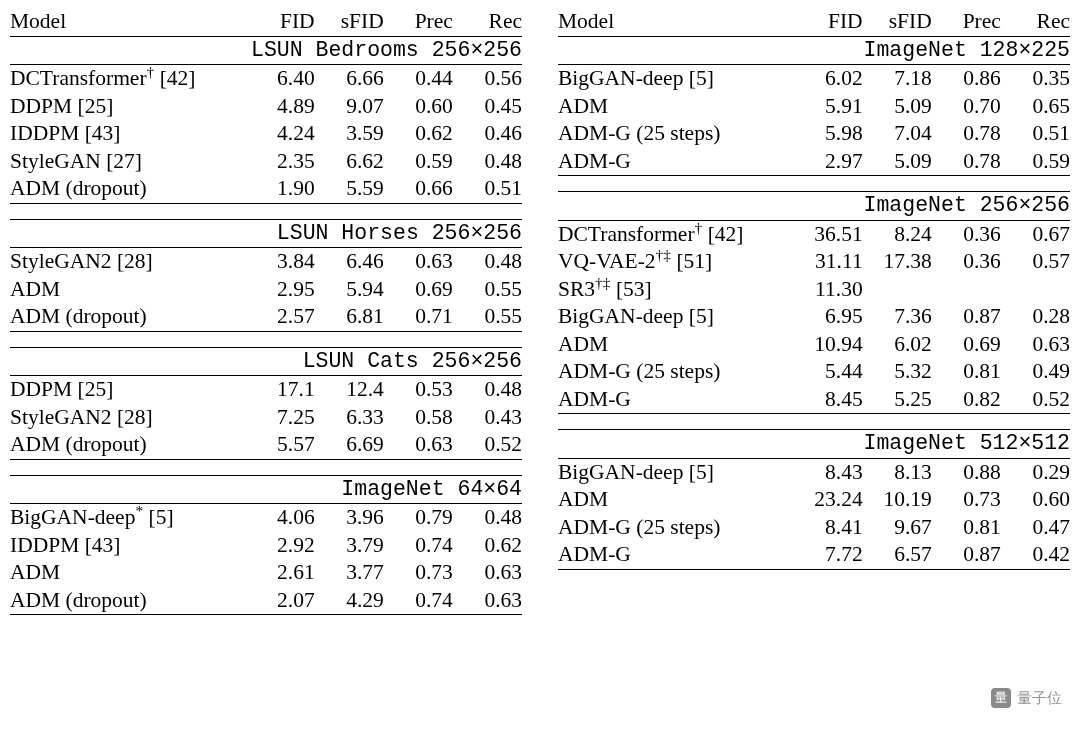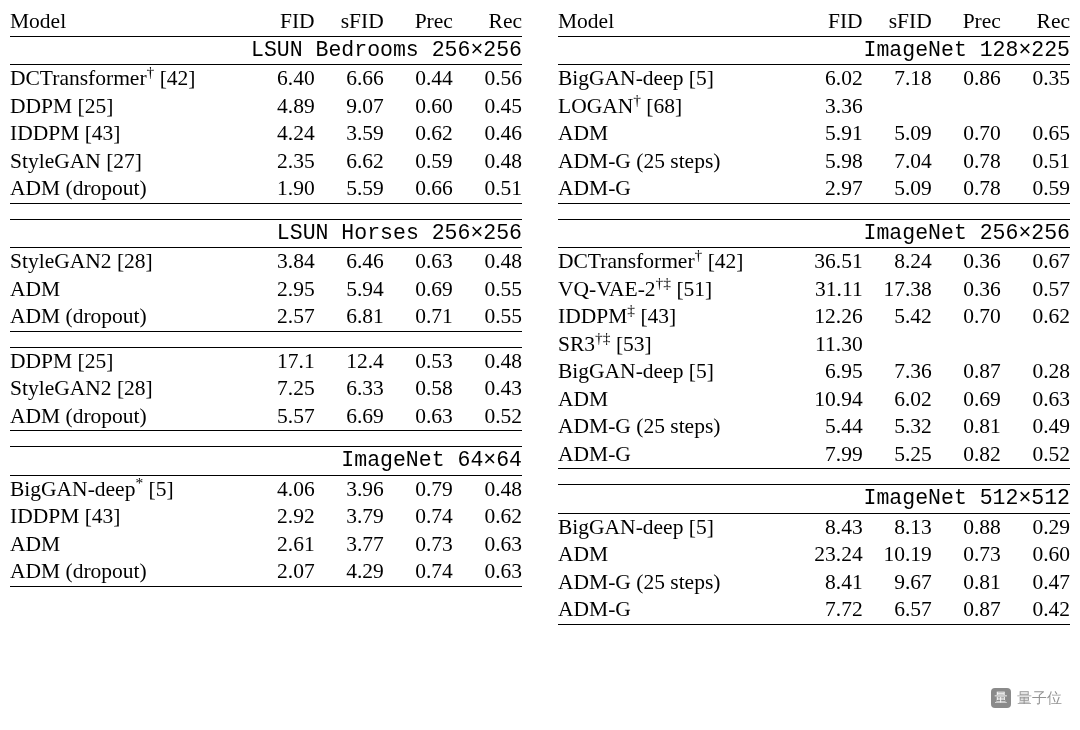--- a/index.html
+++ b/index.html
@@ -170,20 +170,23 @@
           <tr class="rule-bottom">
             <td class="model b">ADM (dropout)</td>
             <td class="num b">2.57</td>
             <td class="num">6.81</td>
             <td class="num b">0.71</td>
             <td class="num b">0.55</td>
           </tr>
           <tr class="spacer">
             <td colspan="5"></td>
           </tr>
+          <tr class="section rule-top">
+            <td colspan="5">LSUN Cats 256×256</td>
+          </tr>
           <tr class="rule-top">
             <td class="model">DDPM [25]</td>
             <td class="num">17.1</td>
             <td class="num">12.4</td>
             <td class="num">0.53</td>
             <td class="num">0.48</td>
           </tr>
           <tr>
             <td class="model">StyleGAN2 [28]</td>
             <td class="num">7.25</td>
@@ -250,27 +253,20 @@
             <td colspan="5">ImageNet 128×225</td>
           </tr>
           <tr class="rule-top">
             <td class="model">BigGAN-deep [5]</td>
             <td class="num">6.02</td>
             <td class="num">7.18</td>
             <td class="num b">0.86</td>
             <td class="num">0.35</td>
           </tr>
           <tr>
-            <td class="model">LOGAN<span class="sup">†</span> [68]</td>
-            <td class="num">3.36</td>
-            <td class="num"></td>
-            <td class="num"></td>
-            <td class="num"></td>
-          </tr>
-          <tr>
             <td class="model b">ADM</td>
             <td class="num">5.91</td>
             <td class="num b">5.09</td>
             <td class="num">0.70</td>
             <td class="num b">0.65</td>
           </tr>
           <tr>
             <td class="model b">ADM-G (25 steps)</td>
             <td class="num">5.98</td>
             <td class="num">7.04</td>
@@ -298,27 +294,20 @@
             <td class="num b">0.67</td>
           </tr>
           <tr>
             <td class="model">VQ-VAE-2<span class="sup">†‡</span> [51]</td>
             <td class="num">31.11</td>
             <td class="num">17.38</td>
             <td class="num">0.36</td>
             <td class="num">0.57</td>
           </tr>
           <tr>
-            <td class="model">IDDPM<span class="sup">‡</span> [43]</td>
-            <td class="num">12.26</td>
-            <td class="num">5.42</td>
-            <td class="num">0.70</td>
-            <td class="num">0.62</td>
-          </tr>
-          <tr>
             <td class="model">SR3<span class="sup">†‡</span> [53]</td>
             <td class="num">11.30</td>
             <td class="num"></td>
             <td class="num"></td>
             <td class="num"></td>
           </tr>
           <tr>
             <td class="model">BigGAN-deep [5]</td>
             <td class="num">6.95</td>
             <td class="num">7.36</td>
@@ -334,21 +323,21 @@
           </tr>
           <tr>
             <td class="model b">ADM-G (25 steps)</td>
             <td class="num">5.44</td>
             <td class="num">5.32</td>
             <td class="num">0.81</td>
             <td class="num">0.49</td>
           </tr>
           <tr class="rule-bottom">
             <td class="model b">ADM-G</td>
-            <td class="num b">7.99</td>
+            <td class="num b">8.45</td>
             <td class="num b">5.25</td>
             <td class="num">0.82</td>
             <td class="num">0.52</td>
           </tr>
           <tr class="spacer">
             <td colspan="5"></td>
           </tr>
           <tr class="section rule-top">
             <td colspan="5">ImageNet 512×512</td>
           </tr>

